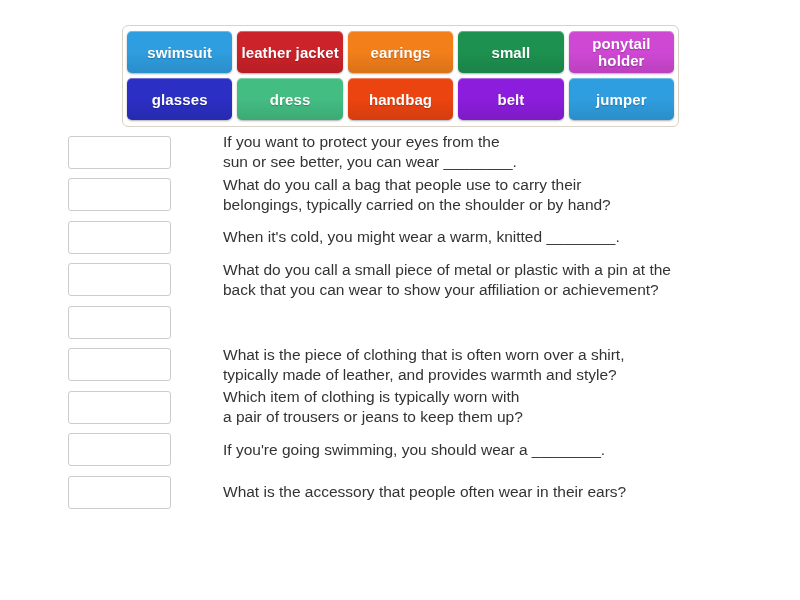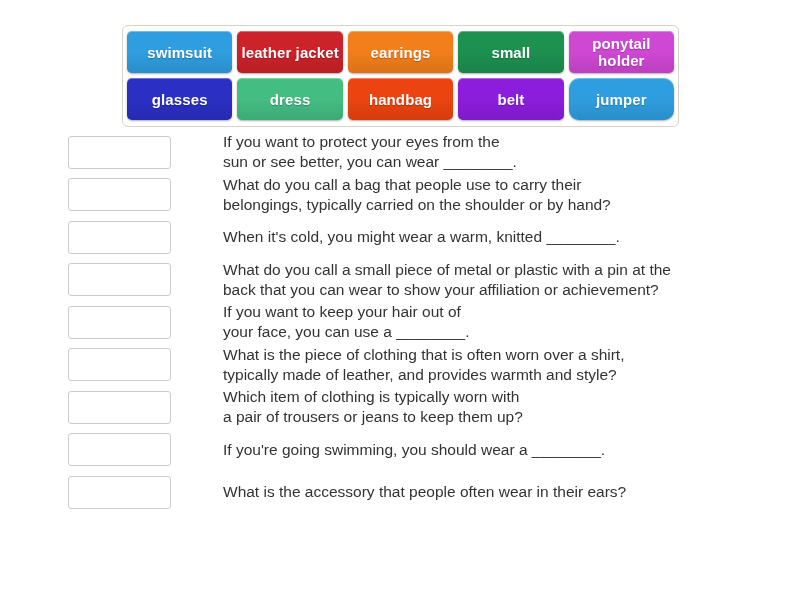--- a/index.html
+++ b/index.html
@@ -102,21 +102,21 @@
     <div class="tile" style="background: linear-gradient(rgb(243, 127, 27) 0%, rgb(243, 127, 27) 48%, rgba(0, 0, 0, 0.1) 100%), rgb(243, 127, 27); background-blend-mode: normal;">earrings</div>
     <div class="tile" style="background: linear-gradient(rgb(29, 145, 80) 0%, rgb(29, 145, 80) 48%, rgba(0, 0, 0, 0.1) 100%), rgb(29, 145, 80); background-blend-mode: normal;">small</div>
     <div class="tile" style="background: linear-gradient(rgb(207, 72, 212) 0%, rgb(207, 72, 212) 48%, rgba(0, 0, 0, 0.1) 100%), rgb(207, 72, 212); background-blend-mode: normal;">ponytail
 holder</div>
   </div>
   <div class="tile-row">
     <div class="tile" style="background: linear-gradient(rgb(43, 47, 196) 0%, rgb(43, 47, 196) 48%, rgba(0, 0, 0, 0.1) 100%), rgb(43, 47, 196); background-blend-mode: normal;">glasses</div>
     <div class="tile" style="background: linear-gradient(rgb(68, 189, 131) 0%, rgb(68, 189, 131) 48%, rgba(0, 0, 0, 0.1) 100%), rgb(68, 189, 131); background-blend-mode: normal;">dress</div>
     <div class="tile" style="background: linear-gradient(rgb(236, 68, 16) 0%, rgb(236, 68, 16) 48%, rgba(0, 0, 0, 0.1) 100%), rgb(236, 68, 16); background-blend-mode: normal;">handbag</div>
     <div class="tile" style="background: linear-gradient(rgb(140, 29, 221) 0%, rgb(140, 29, 221) 48%, rgba(0, 0, 0, 0.1) 100%), rgb(140, 29, 221); background-blend-mode: normal;">belt</div>
-    <div class="tile" style="background: linear-gradient(rgb(47, 158, 224) 0%, rgb(47, 158, 224) 48%, rgba(0, 0, 0, 0.1) 100%), rgb(47, 158, 224); background-blend-mode: normal; border-radius: 10px;">jumper</div>
+    <div class="tile" style="background: linear-gradient(rgb(47, 158, 224) 0%, rgb(47, 158, 224) 48%, rgba(0, 0, 0, 0.1) 100%), rgb(47, 158, 224); background-blend-mode: normal;">jumper</div>
   </div>
 </div>
 
 <div id="question-list">
   <div class="q-row">
     <div class="drop-zone"></div>
     <div class="q-text">If you want to protect your eyes from the
 sun or see better, you can wear ________.</div>
   </div>
   <div class="q-row">
@@ -128,22 +128,20 @@
     <div class="drop-zone"></div>
     <div class="q-text">When it's cold, you might wear a warm, knitted ________.</div>
   </div>
   <div class="q-row">
     <div class="drop-zone"></div>
     <div class="q-text">What do you call a small piece of metal or plastic with a pin at the
 back that you can wear to show your affiliation or achievement?</div>
   </div>
   <div class="q-row">
     <div class="drop-zone"></div>
-    <div class="q-text">If you want to keep your hair out of
-your face, you can use a ________.</div>
   </div>
   <div class="q-row">
     <div class="drop-zone"></div>
     <div class="q-text">What is the piece of clothing that is often worn over a shirt,
 typically made of leather, and provides warmth and style?</div>
   </div>
   <div class="q-row">
     <div class="drop-zone"></div>
     <div class="q-text">Which item of clothing is typically worn with
 a pair of trousers or jeans to keep them up?</div>

